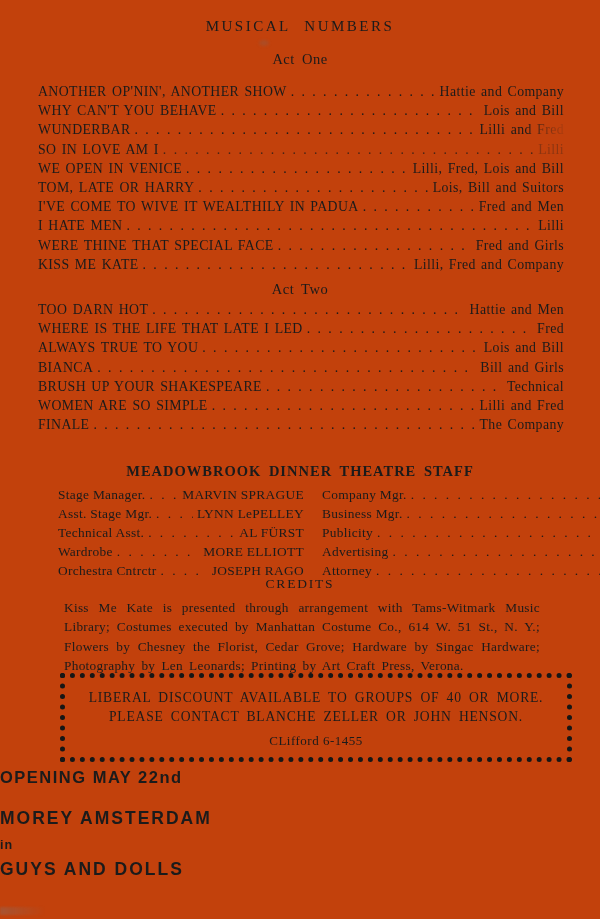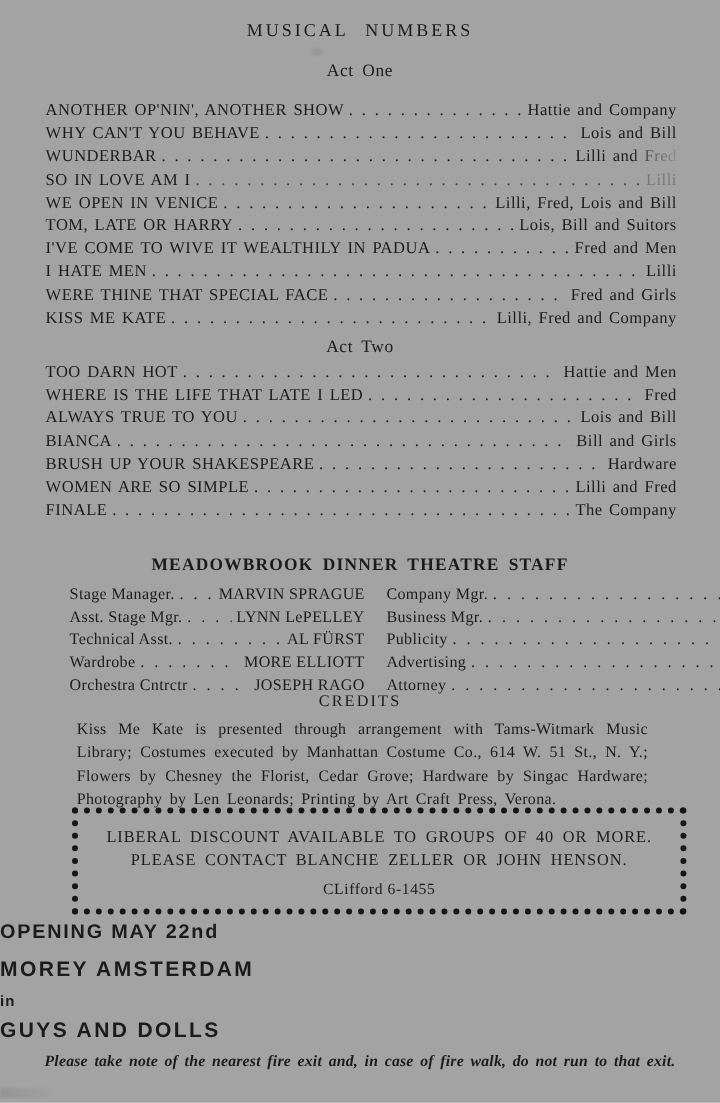--- a/index.html
+++ b/index.html
@@ -1,20 +1,20 @@
 <!DOCTYPE html>
 <html><head>
 <meta charset="utf-8">
 <style>
   html,body { margin:0; padding:0; background:#e8e6e1; }
   .page {
     position: relative;
     width: 600px; height: 919px;
     margin: 0 auto;
-    background: #a3a3a3;
+    background: #c2410c;
     color: #1b1b1b;
     font-family: "Liberation Serif", serif;
     overflow: hidden;
   }
 
   
   .doc-title {
     position: absolute; top: 18px; left: 0; right: 0;
     font-size: 15px; letter-spacing: 2.5px; word-spacing: 8px;
     text-align: center;
@@ -88,21 +88,21 @@
   .discount-line { font-size: 13.6px; letter-spacing: .8px; word-spacing: 3px; line-height: 18.5px; }
   .discount-phone { font-size: 13px; margin-top: 7px; letter-spacing: .5px; }
 
   
   .announcement {
     position: absolute; top: 768px; left: 0; right: 0;
     text-align: left;
     font-family: "Liberation Sans", sans-serif; font-weight: bold;
   }
   .ann-line1 { font-size: 16.5px; letter-spacing: 1.5px; }
-  .ann-line2 { font-size: 17.5px; letter-spacing: 2px; margin-top: 10px; }
+  .ann-line2 { font-size: 17.5px; letter-spacing: 2px; margin-top: 21px; }
   .ann-line3 { font-size: 12.5px; letter-spacing: 1px; margin-top: 9px; }
   .ann-line4 { font-size: 17.5px; letter-spacing: 2px; margin-top: 7px; }
 
   
   .fire-notice {
     position: absolute; top: 876px; left: 0; right: 0;
     text-align: center;
     font-style: italic; font-weight: bold; font-size: 13.1px;
     letter-spacing: .2px; word-spacing: 2px;
   }
@@ -199,21 +199,21 @@
       <span class="song-performers">Lois and Bill</span>
     </div>
     <div class="song-row">
       <span class="song-title">BIANCA</span>
       <span class="leader"></span>
       <span class="song-performers">Bill and Girls</span>
     </div>
     <div class="song-row">
       <span class="song-title">BRUSH UP YOUR SHAKESPEARE</span>
       <span class="leader"></span>
-      <span class="song-performers">Hardware</span>
+      <span class="song-performers">Technical</span>
     </div>
     <div class="song-row">
       <span class="song-title">WOMEN ARE SO SIMPLE</span>
       <span class="leader"></span>
       <span class="song-performers">Lilli and Fred</span>
     </div>
     <div class="song-row">
       <span class="song-title">FINALE</span>
       <span class="leader"></span>
       <span class="song-performers">The Company</span>
@@ -287,16 +287,15 @@
     <div class="discount-phone">CLifford 6-1455</div>
   </div>
 
   <div class="announcement">
     <div class="ann-line1">OPENING MAY 22nd</div>
     <div class="ann-line2">MOREY AMSTERDAM</div>
     <div class="ann-line3">in</div>
     <div class="ann-line4">GUYS AND DOLLS</div>
   </div>
 
-  <div class="fire-notice">Please take note of the nearest fire exit and, in case of fire walk, do not run to that exit.</div>
 
   <div class="smudge-bottom-left"></div>
 </div>
 
 </body></html>

